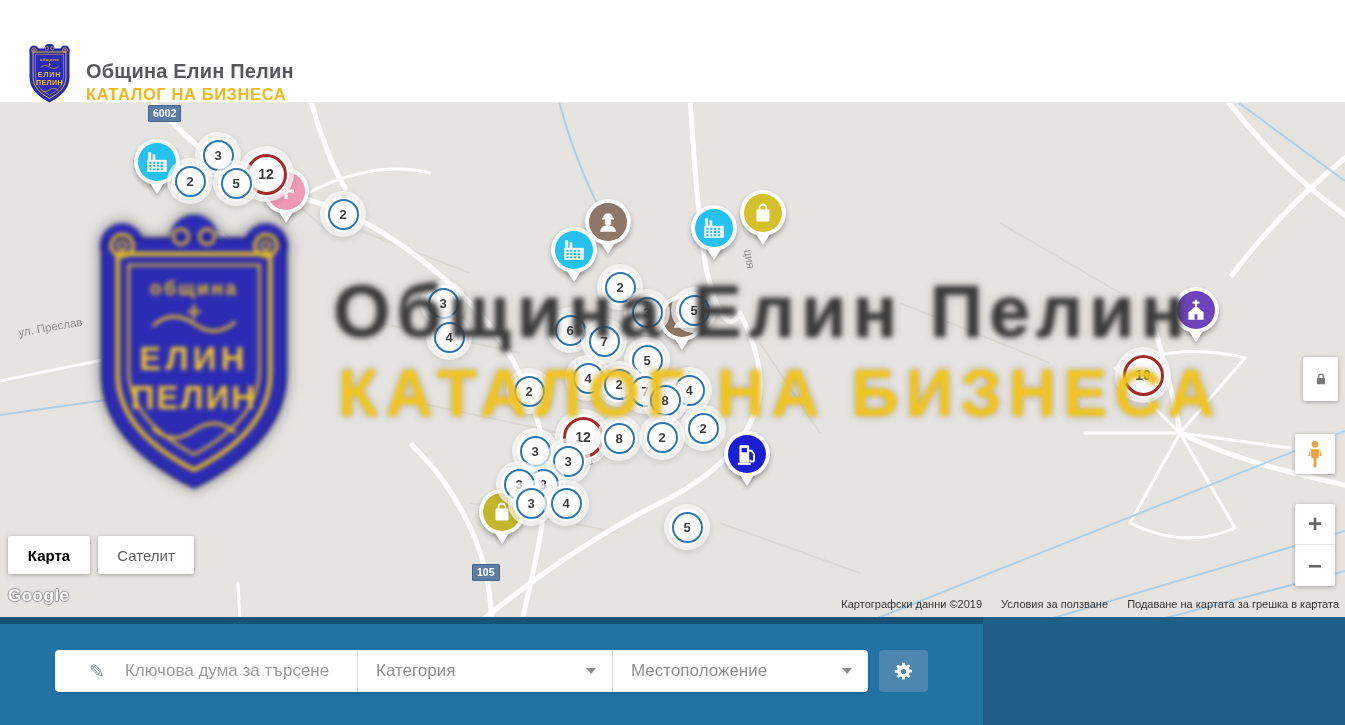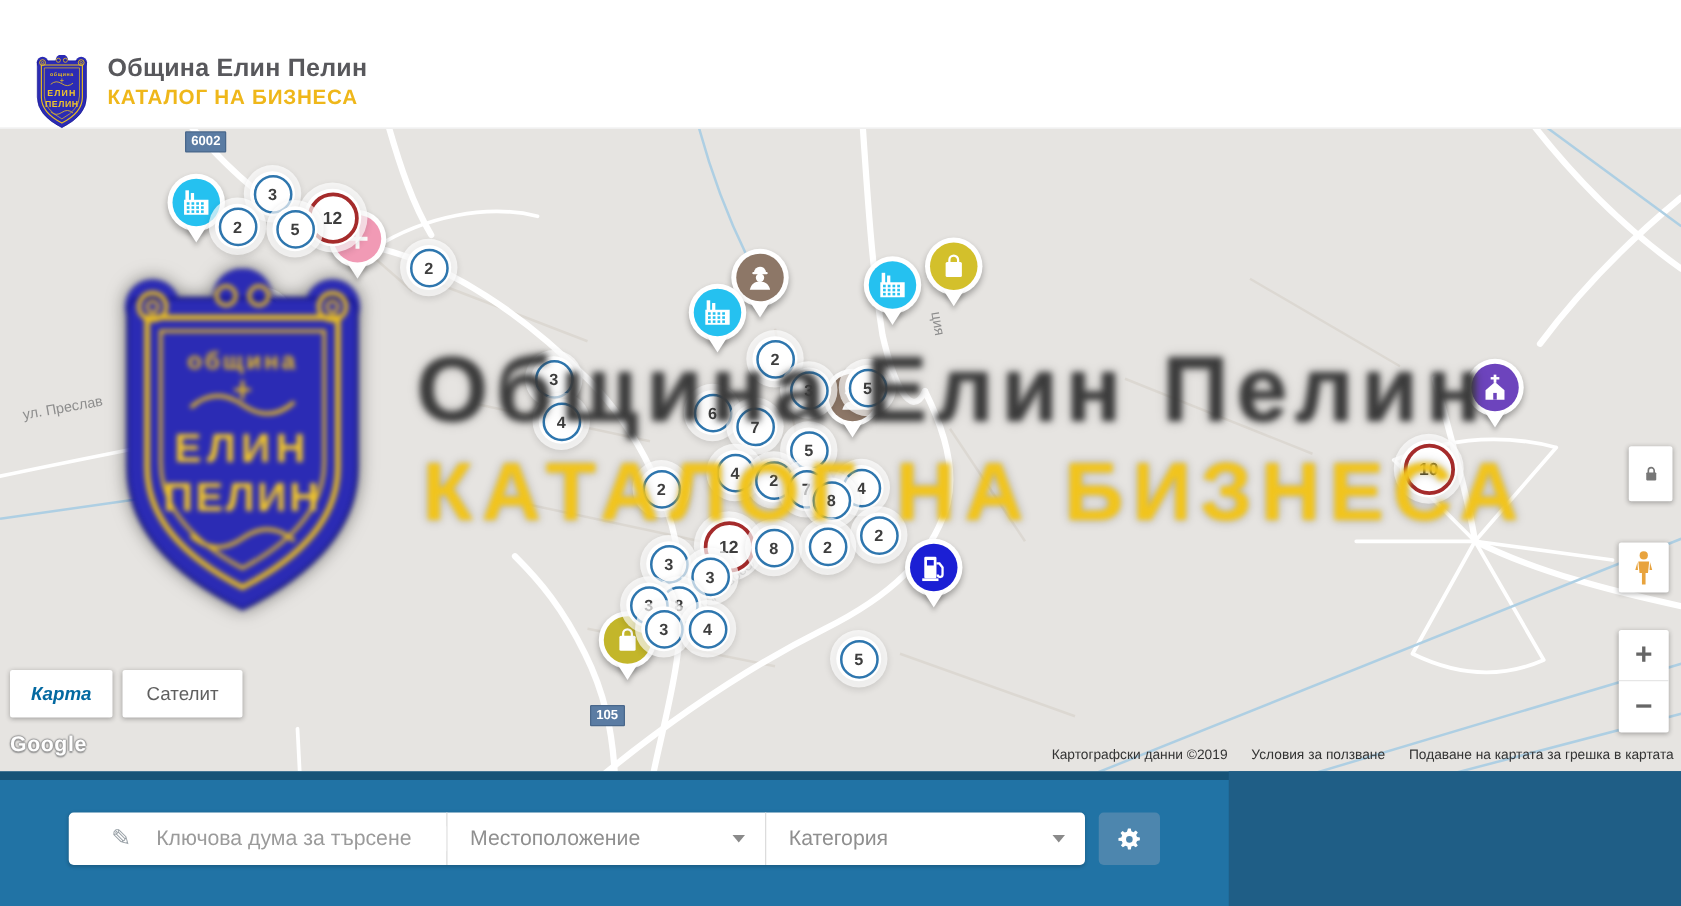--- a/index.html
+++ b/index.html
@@ -2,21 +2,21 @@
 <html><head>
 <meta charset="utf-8">
 <style>
   * { margin:0; padding:0; box-sizing:border-box; }
   html,body { width:1345px; height:725px; overflow:hidden; background:#fff;
     font-family:"Liberation Sans","DejaVu Sans",sans-serif; }
 
   
   .header { height:103px; background:#fff; border-bottom:1px solid #ececec;
     display:flex; align-items:center; padding:0 26px; position:relative; z-index:30; }
-  .logo-group { display:flex; align-items:flex-start; cursor:pointer;margin-top:45px; }
+  .logo-group { display:flex; align-items:flex-end; cursor:pointer;margin-top:45px; }
   .logo-text { margin-left:13px; }
   .logo-title { font-size:20px; font-weight:700; color:#58585c; letter-spacing:.2px; }
   .logo-subtitle { font-size:16.5px; font-weight:700; color:#efb71a; letter-spacing:.6px; margin-top:2px; }
   .nav { margin-left:auto; display:flex; gap:38px; align-items:center; padding-right:4px; }
   .nav a { font-size:15px; font-weight:700; color:#38383f; text-decoration:none;
     letter-spacing:-0.2px; white-space:nowrap; cursor:pointer; }
 
   
   .map { position:relative; height:514px; background:#e6e4e1; overflow:hidden; }
   .map-canvas { position:absolute; inset:0; }
@@ -49,21 +49,21 @@
     color:#3b3b3b; letter-spacing:6px; white-space:nowrap; filter:blur(2.6px);
     text-shadow:0 0 8px rgba(0,0,0,.3); }
   .wm-subtitle { position:absolute; left:338px; top:252px; font-size:66px; font-weight:800;
     color:#f1c41d; letter-spacing:7px; white-space:nowrap; filter:blur(2.2px);
     text-shadow:0 0 7px rgba(0,0,0,.3); }
 
   
   .maptype { position:absolute; left:8px; top:433px; z-index:10; display:flex; gap:8px; }
   .maptype button { height:38px; background:#fff; border:0; border-radius:2px;
     box-shadow:0 1px 4px rgba(0,0,0,.3); font-family:inherit; font-size:15px; cursor:pointer; }
-  .maptype .bt-map { width:82px; font-weight:700; color:#0369a1;font-style:italic; }
+  .maptype .bt-map { width:82px; font-weight:700; color:#000000; }
   .maptype .bt-sat { width:96px; color:#5f5f5f; }
   .google-logo { position:absolute; left:8px; top:483px; z-index:10; font-size:17px; font-weight:700;
     color:#fff; letter-spacing:.5px; cursor:pointer;
     text-shadow:0 1px 1px #9a9a9a,0 -1px 1px #9a9a9a,1px 0 1px #9a9a9a,-1px 0 1px #9a9a9a; }
   .attribution { position:absolute; right:6px; top:495px; z-index:10; font-size:11px; color:#333; }
   .attribution span { margin-left:16px; }
   .attribution .link { cursor:pointer; }
   .ctl { position:absolute; background:#fff; border-radius:2px; box-shadow:0 1px 4px rgba(0,0,0,.3);
     z-index:10; display:flex; align-items:center; justify-content:center; cursor:pointer; }
   .ctl-lock { left:1303px; top:254px; width:35px; height:44px; }
@@ -398,25 +398,25 @@
 </div>
 
 <div class="searchbar">
   <div class="submit-panel"></div>
   <div class="search-fields">
     <div class="sf sf-keyword">
       <span class="pencil">✎</span>
       <input type="text" placeholder="Ключова дума за търсене" style="">
     </div>
     <div class="sf sf-select">
-      <span>Местоположение</span>
+      <span>Категория</span>
       <span class="caret"></span>
     </div>
     <div class="sf sf-select">
-      <span>Категория</span>
+      <span>Местоположение</span>
       <span class="caret"></span>
     </div>
   </div>
   <button class="gear-btn">
     <svg width="21" height="21" viewBox="0 0 24 24">
       <path fill="#fff" d="M10.7 2h2.6l.5 2.6 1.9.8 2.2-1.5 1.8 1.8-1.5 2.2.8 1.9 2.6.5v2.6l-2.6.5-.8 1.9 1.5 2.2-1.8 1.8-2.2-1.5-1.9.8-.5 2.6h-2.6l-.5-2.6-1.9-.8-2.2 1.5-1.8-1.8 1.5-2.2-.8-1.9L2 13.3v-2.6l2.6-.5.8-1.9L3.9 6.1l1.8-1.8 2.2 1.5 1.9-.8z"></path>
       <circle cx="12" cy="12" r="3" fill="#4d86ae"></circle>
     </svg>
   </button>
 </div>

